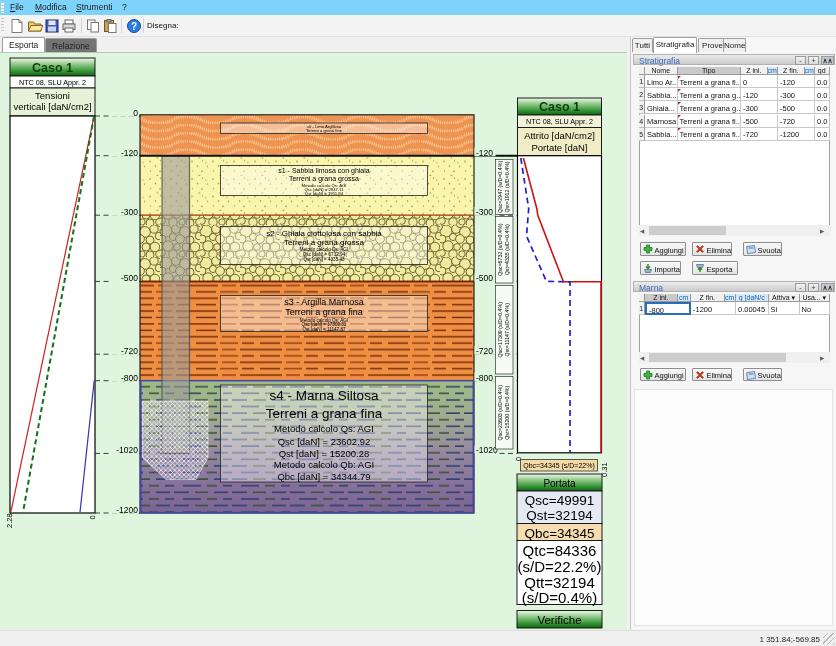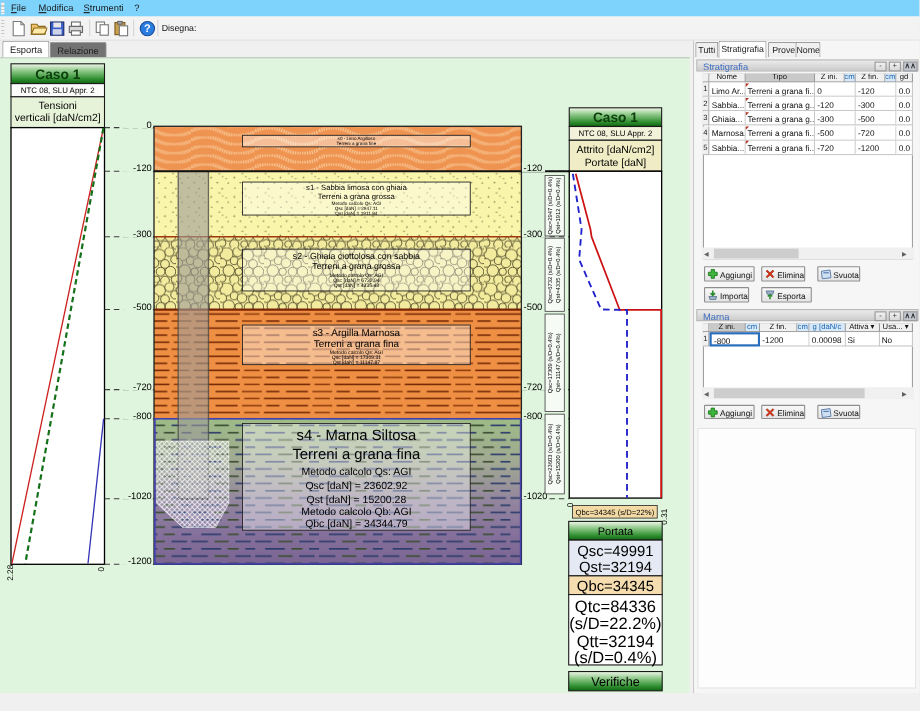--- a/index.html
+++ b/index.html
@@ -416,21 +416,21 @@
 <div class="hc" style="left:14.0px;top:256.5px;width:32.5px;background:#c9c9c9;color:#111;">Z ini.</div>
 <div class="hc" style="left:46.5px;top:256.5px;width:13.5px;background:#d6e9fb;color:#1b62ab;">cm</div>
 <div class="hc" style="left:60.0px;top:256.5px;width:33.5px;background:#f0f0f0;color:#111;">Z fin.</div>
 <div class="hc" style="left:93.5px;top:256.5px;width:11.5px;background:#d6e9fb;color:#1b62ab;">cm</div>
 <div class="hc" style="left:105.0px;top:256.5px;width:32.5px;background:#d6e9fb;color:#1b62ab;">g [daN/c</div>
 <div class="hc" style="left:137.5px;top:256.5px;width:31px;background:#f0f0f0;color:#111;">Attiva ▾</div>
 <div class="hc" style="left:168.5px;top:256.5px;width:30.5px;background:#f0f0f0;color:#111;">Usa... ▾</div>
 <div class="rh" style="left:7.5px;top:265.0px;width:6.5px;">1</div>
 <div class="dc" style="left:14px;top:265.0px;width:46px;border:2px solid #2a6dbb;padding-top:1.5px;">-800</div>
 <div class="dc" style="left:60px;top:265.0px;width:45px;">-1200</div>
-<div class="dc" style="left:105px;top:265.0px;width:32.5px;">0.00098</div>
+<div class="dc" style="left:105px;top:265.0px;width:32.5px;">0.00045</div>
 <div class="dc" style="left:137.5px;top:265.0px;width:31px;">Si</div>
 <div class="dc" style="left:168.5px;top:265.0px;width:30.5px;">No</div>
 <div class="abs" style="left:7.5px;top:314.5px;width:192px;height:11px;background:#f0f0f0;"></div>
 <div class="abs" style="left:9px;top:317.5px;font-size:5.5px;color:#606060;">◀</div>
 <div class="abs" style="left:189px;top:317.5px;font-size:5.5px;color:#606060;">▶</div>
 <div class="abs" style="left:17.5px;top:315.5px;width:137.5px;height:9px;background:#cdcdcd;"></div>
 <div class="btn" style="left:8.5px;top:330.5px;width:46px;">
         <span class="ic"><svg width="10" height="10">
             <path d="M3.5,1 h3 v2.5 H9 v3 H6.5 V9 h-3 V6.5 H1 v-3 h2.5 Z" fill="#3db53d" stroke="#1d7a1d" stroke-width="0.8"></path>
           </svg></span>
@@ -444,13 +444,17 @@
       </div>
 <div class="btn" style="left:111.5px;top:330.5px;width:39px;">
         <span class="ic"><svg width="10" height="10">
             <rect x="1" y="2" width="8" height="7" fill="#cfe0f2" stroke="#5577aa" stroke-width="0.8" transform="rotate(-8 5 5)"></rect>
             <rect x="2.5" y="3.5" width="5" height="1" fill="#5577aa"></rect>
           </svg></span>
         <span class="bt">Svuota</span>
       </div>
 <div class="abs" style="left:3px;top:352px;width:199px;height:237px;background:#fdfdfd;border:1px solid #e3e3e3;"></div>
   </div>
+  <div id="status">
+    <div class="txt">1 351.84;-569.85</div>
+    <div class="sgrip"></div>
+  </div>
 </div>
 
 </body></html>

